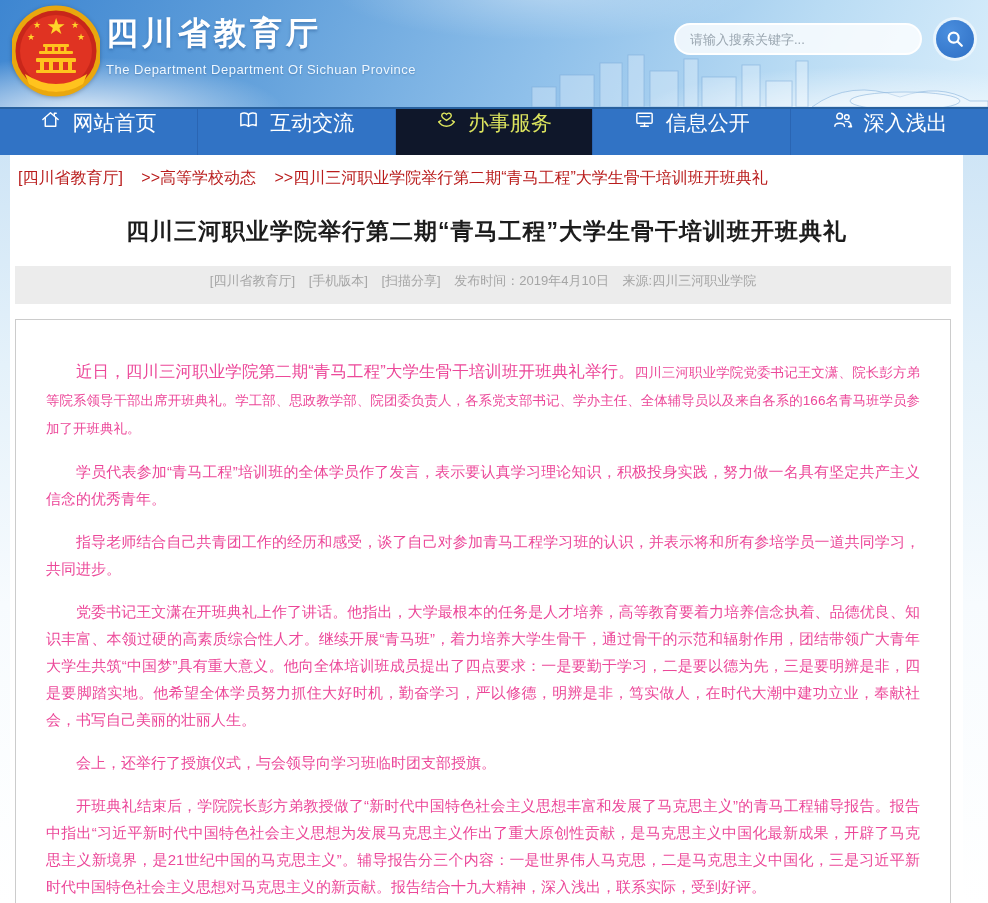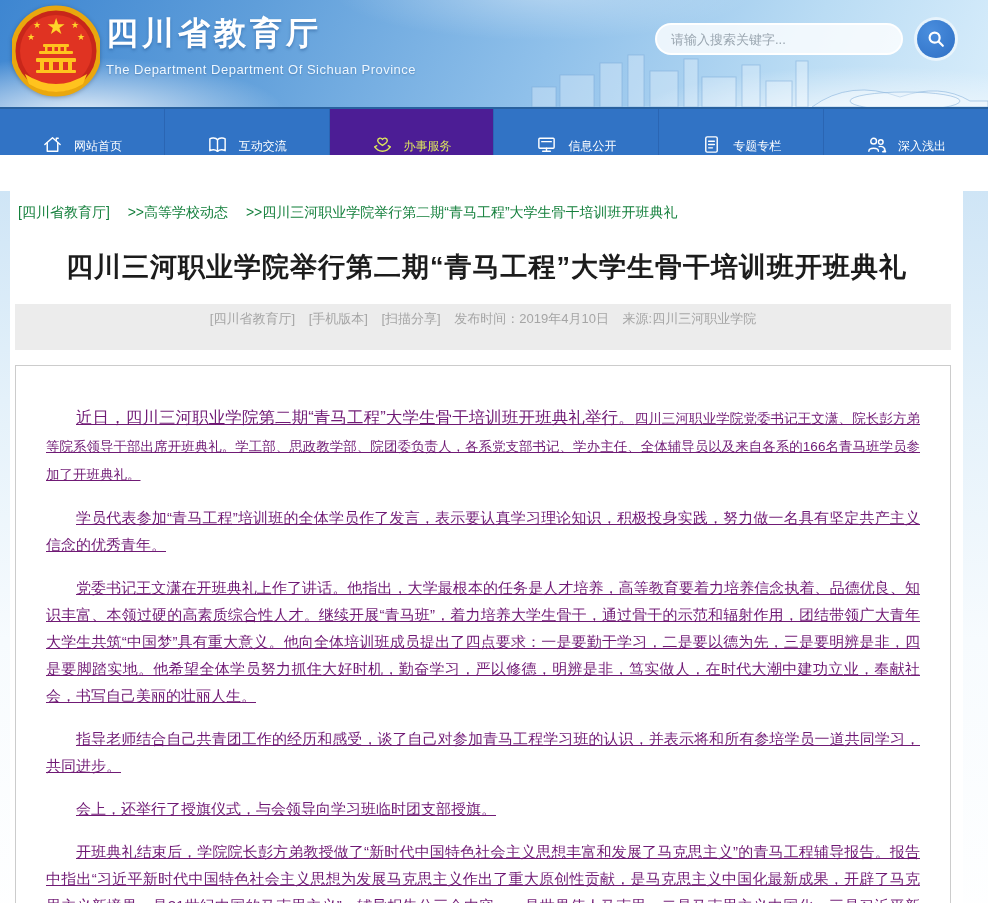--- a/index.html
+++ b/index.html
@@ -15,61 +15,61 @@
       linear-gradient(115deg,#3e86d1 0%,#5f9eda 25%,#8fc0ea 55%,#badcf4 80%,#d8edfb 100%);
   }
   .skyline { position:absolute; bottom:0; left:0; width:100%; height:54px; opacity:.8; }
   .emblem { position:absolute; left:12px; top:4px; width:88px; height:95px;
     filter:drop-shadow(0 1px 2px rgba(0,0,0,.25)); }
   .site-title-block { position:absolute; left:106px; top:12px; color:#fff; }
   .site-title { font-size:32px; font-weight:bold; letter-spacing:4px;
     text-shadow:0 2px 3px rgba(30,80,140,.45); }
   .site-subtitle { margin-top:6px; font-size:13px; letter-spacing:.5px;
     color:#eef7ff; text-shadow:0 1px 2px rgba(30,80,140,.4); }
-  .search-area { position:absolute; right:33px; top:20px; display:flex; align-items:center; }
+  .search-area { position:absolute; right:14px; top:20px; display:flex; align-items:center; }
   .search-input { width:248px; height:32px; border:2px solid rgba(255,255,255,.95);
     border-radius:17px; background:rgba(255,255,255,.8); padding:0 14px;
     font-size:13px; color:#555; outline:none; }
   .search-input::placeholder { color:#9aa6b0; }
   .search-btn { width:38px; height:38px; margin-left:14px; border:none; border-radius:50%;
     background:radial-gradient(circle at 35% 30%, #4a8ede, #2e6fc4);
     box-shadow:0 0 0 3px rgba(255,255,255,.55); cursor:pointer;
     display:flex; align-items:center; justify-content:center; }
 
   
   .main-nav { display:flex; height:48px; background:#3173c5; border-top:2px solid #28619f; }
-  .nav-item { flex:1; display:flex; align-items:flex-end; justify-content:center; gap:11px;
-    color:#fff; font-size:12px; text-decoration:none; border-right:1px solid #2a65b3;
+  .nav-item { flex:1; display:flex; align-items:flex-start; justify-content:center; gap:11px;
+    color:#fff; font-size:21px; text-decoration:none; border-right:1px solid #2a65b3;
     cursor:pointer; }
   .nav-item:last-child { border-right:none; }
   .nav-item svg { width:21px; height:21px; stroke:#fff; fill:none;
     stroke-width:1.5; stroke-linecap:round; stroke-linejoin:round; }
-  .nav-item.active { background:#4c1d95; color:#dce45e; }
+  .nav-item.active { background:#0f172a; color:#dce45e; }
   .nav-item.active svg { stroke:#dce45e; }
 
   
   .lower { height:748px; padding:0 25px 0 10px;
     background:linear-gradient(180deg,#cfe5f6 0%,#e4f1fa 28%,#f7fbfe 60%,#ffffff 100%); }
   .content { background:#fff; height:100%; }
 
-  .breadcrumb { padding:13px 10px 10px 8px; font-size:14px; color:#15803d;margin-top:36px; }
+  .breadcrumb { padding:13px 10px 10px 8px; font-size:16px; color:#b91c1c; }
   .breadcrumb span { margin-right:14px; }
   .breadcrumb .crumb-link { cursor:pointer; }
 
-  .article-title { margin-top:17px; text-align:center; font-size:27px; font-weight:bold;
+  .article-title { margin-top:17px; text-align:center; font-size:23px; font-weight:bold;
     color:#1c1c1c; letter-spacing:1px; }
-  .meta-bar { margin:19px 12px 0 5px; background:#ececec; height:46px; line-height:30px;
+  .meta-bar { margin:19px 12px 0 5px; background:#ececec; height:38px; line-height:30px;
     text-align:center; font-size:13px; color:#a5a5a5; }
   .meta-bar span { margin:0 5px; }
   .meta-bar .meta-action { cursor:pointer; }
 
   .article-box { margin:15px 12px 0 5px; border:1px solid #ccc; min-height:592px;
     padding:38px 30px 30px 30px; background:#fff; }
-  .article-box p { font-size:15px; color:#701a75; line-height:27px; text-indent:2em;
-    margin-bottom:16px; text-align:justify;text-decoration:underline; }
+  .article-box p { font-size:15px; color:#ec4899; line-height:27px; text-indent:2em;
+    margin-bottom:16px; text-align:justify; }
   .article-box p .lead { font-size:16.5px; }
   .article-box p .small { font-size:13.5px; }
 </style>
 </head>
 <body>
 
 <header class="banner">
   <svg class="skyline" viewBox="0 0 988 54" preserveAspectRatio="none">
     <g fill="rgba(255,255,255,0.35)" stroke="rgba(125,170,215,0.65)" stroke-width="1">
       <rect x="600" y="10" width="22" height="44"></rect>
@@ -157,29 +157,20 @@
     <svg viewBox="0 0 22 22">
       <rect x="3" y="4.5" width="16" height="10.5" rx="1"></rect>
         <line x1="11" y1="15" x2="11" y2="18"></line>
       <line x1="7" y1="18" x2="15" y2="18"></line>
         <line x1="6" y1="8" x2="16" y2="8"></line>
     </svg>
     <span>信息公开</span>
   </a>
   <a class="nav-item">
     <svg viewBox="0 0 22 22">
-      <rect x="5" y="3" width="12" height="16" rx="1.5"></rect>
-      <line x1="8" y1="7.5" x2="14" y2="7.5"></line>
-        <line x1="8" y1="11" x2="14" y2="11"></line>
-        <line x1="8" y1="14.5" x2="12" y2="14.5"></line>
-    </svg>
-    <span>专题专栏</span>
-  </a>
-  <a class="nav-item">
-    <svg viewBox="0 0 22 22">
       <circle cx="8" cy="7.5" r="3"></circle>
         <path d="M3,18 C3,13.8 13,13.8 13,18"></path>
       <circle cx="15.5" cy="8.5" r="2.4"></circle>
         <path d="M13.8,13.2 C16.8,12.4 20,14 20,17.5"></path>
       <path d="M17.5,18.5 L20.5,18.5 L19,17"></path>
     </svg>
     <span>深入浅出</span>
   </a>
 </nav>
 
@@ -198,21 +189,21 @@
       <span class="meta-action">[四川省教育厅]</span>
       <span class="meta-action">[手机版本]</span>
       <span class="meta-action">[扫描分享]</span>
       <span>发布时间：2019年4月10日</span>
       <span>来源:四川三河职业学院</span>
     </div>
 
     <div class="article-box">
       <p><span class="lead">近日，四川三河职业学院第二期“青马工程”大学生骨干培训班开班典礼举行。</span><span class="small">四川三河职业学院党委书记王文潇、院长彭方弟等院系领导干部出席开班典礼。学工部、思政教学部、院团委负责人，各系党支部书记、学办主任、全体辅导员以及来自各系的166名青马班学员参加了开班典礼。</span></p>
       <p>学员代表参加“青马工程”培训班的全体学员作了发言，表示要认真学习理论知识，积极投身实践，努力做一名具有坚定共产主义信念的优秀青年。</p>
+      <p>指导老师结合自己共青团工作的经历和感受，谈了自己对参加青马工程学习班的认识，并表示将和所有参培学员一道共同学习，共同进步。</p>
       <p>党委书记王文潇在开班典礼上作了讲话。他指出，大学最根本的任务是人才培养，高等教育要着力培养信念执着、品德优良、知识丰富、本领过硬的高素质综合性人才。继续开展“青马班”，着力培养大学生骨干，通过骨干的示范和辐射作用，团结带领广大青年大学生共筑“中国梦”具有重大意义。他向全体培训班成员提出了四点要求：一是要勤于学习，二是要以德为先，三是要明辨是非，四是要脚踏实地。他希望全体学员努力抓住大好时机，勤奋学习，严以修德，明辨是非，笃实做人，在时代大潮中建功立业，奉献社会，书写自己美丽的壮丽人生。</p>
-      <p>指导老师结合自己共青团工作的经历和感受，谈了自己对参加青马工程学习班的认识，并表示将和所有参培学员一道共同学习，共同进步。</p>
       <p>会上，还举行了授旗仪式，与会领导向学习班临时团支部授旗。</p>
       <p>开班典礼结束后，学院院长彭方弟教授做了“新时代中国特色社会主义思想丰富和发展了马克思主义”的青马工程辅导报告。报告中指出“习近平新时代中国特色社会主义思想为发展马克思主义作出了重大原创性贡献，是马克思主义中国化最新成果，开辟了马克思主义新境界，是21世纪中国的马克思主义”。辅导报告分三个内容：一是世界伟人马克思，二是马克思主义中国化，三是习近平新时代中国特色社会主义思想对马克思主义的新贡献。报告结合十九大精神，深入浅出，联系实际，受到好评。</p>
 
     </div>
 
   </div>
 </div>
 
 </body></html>

